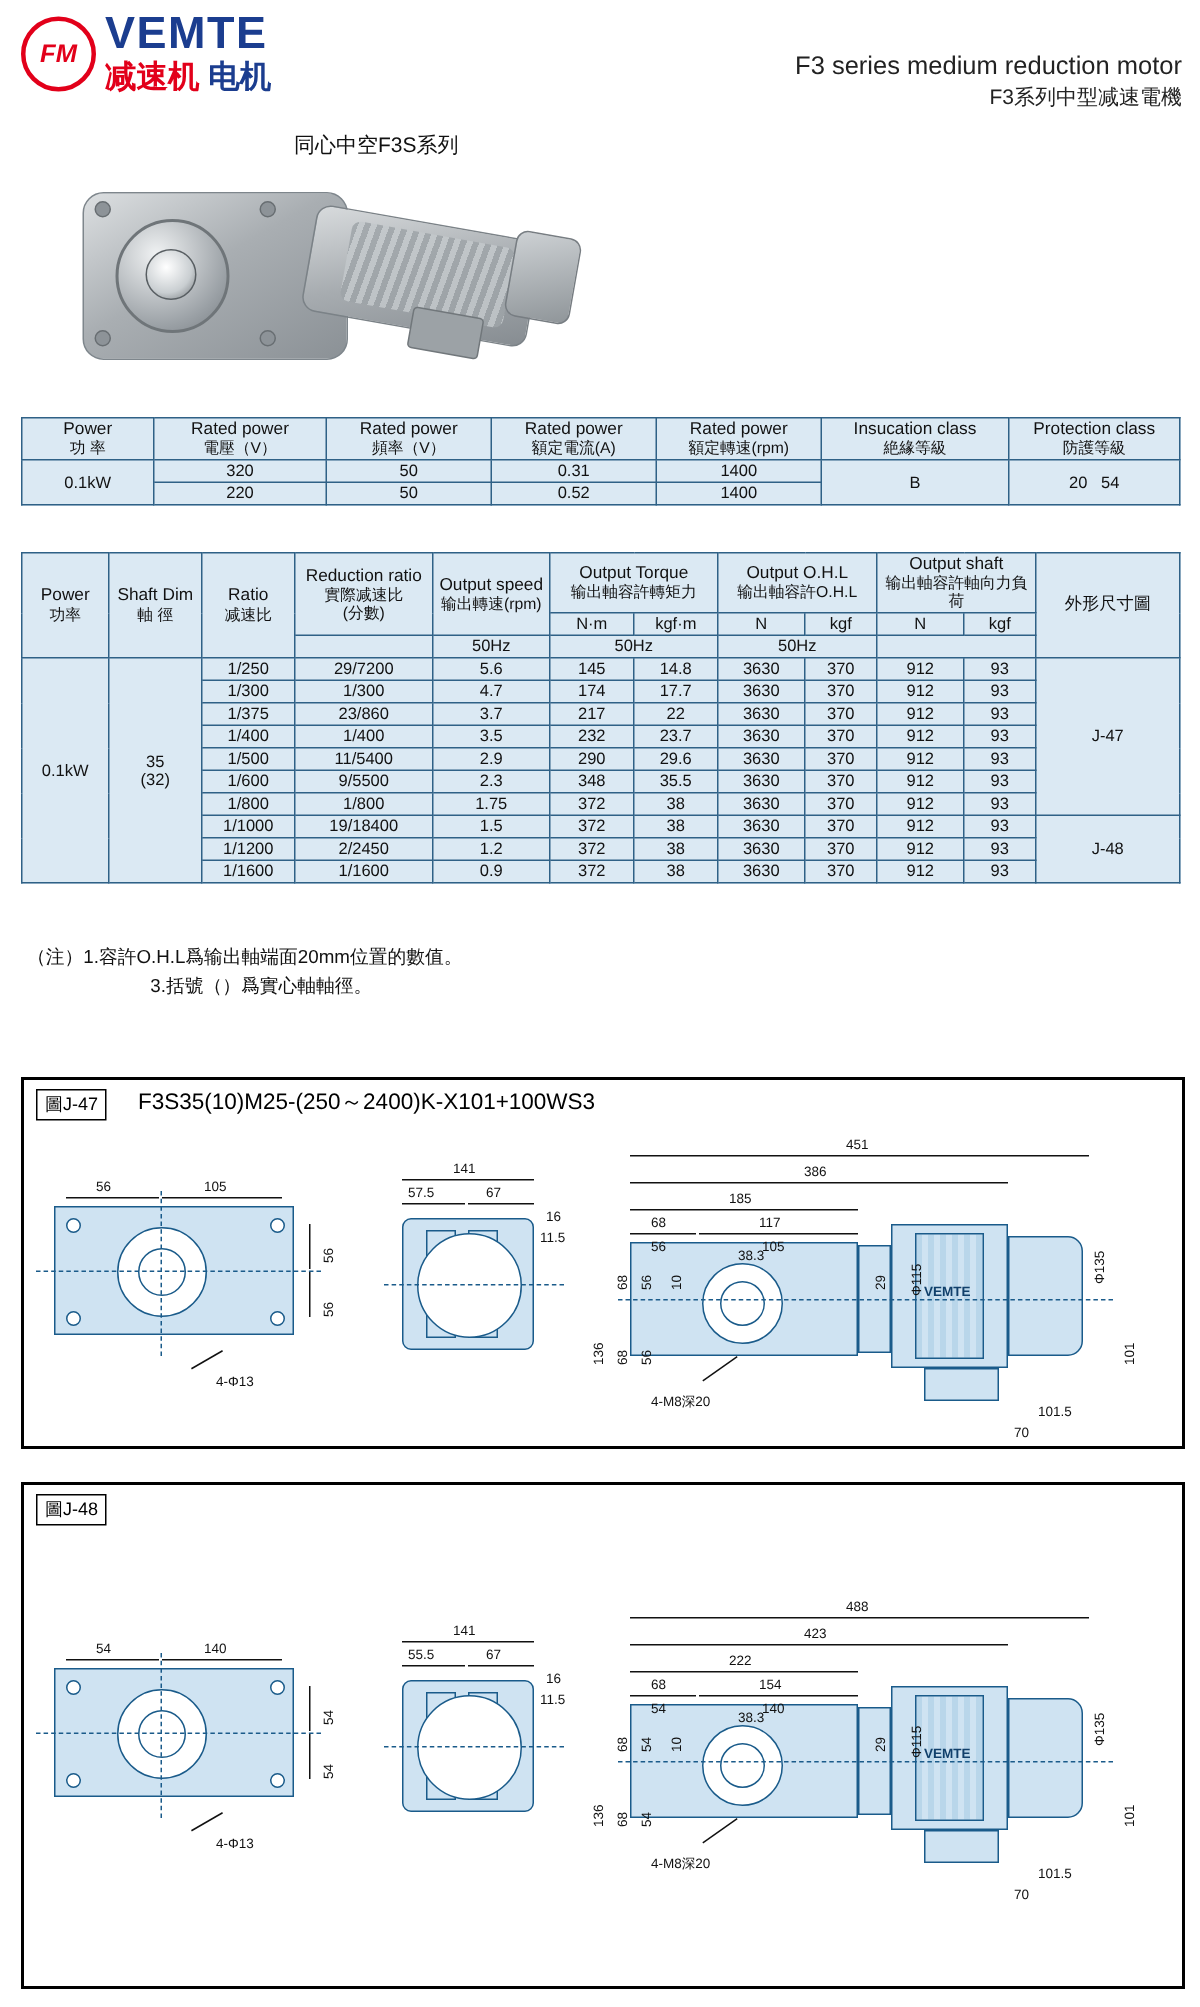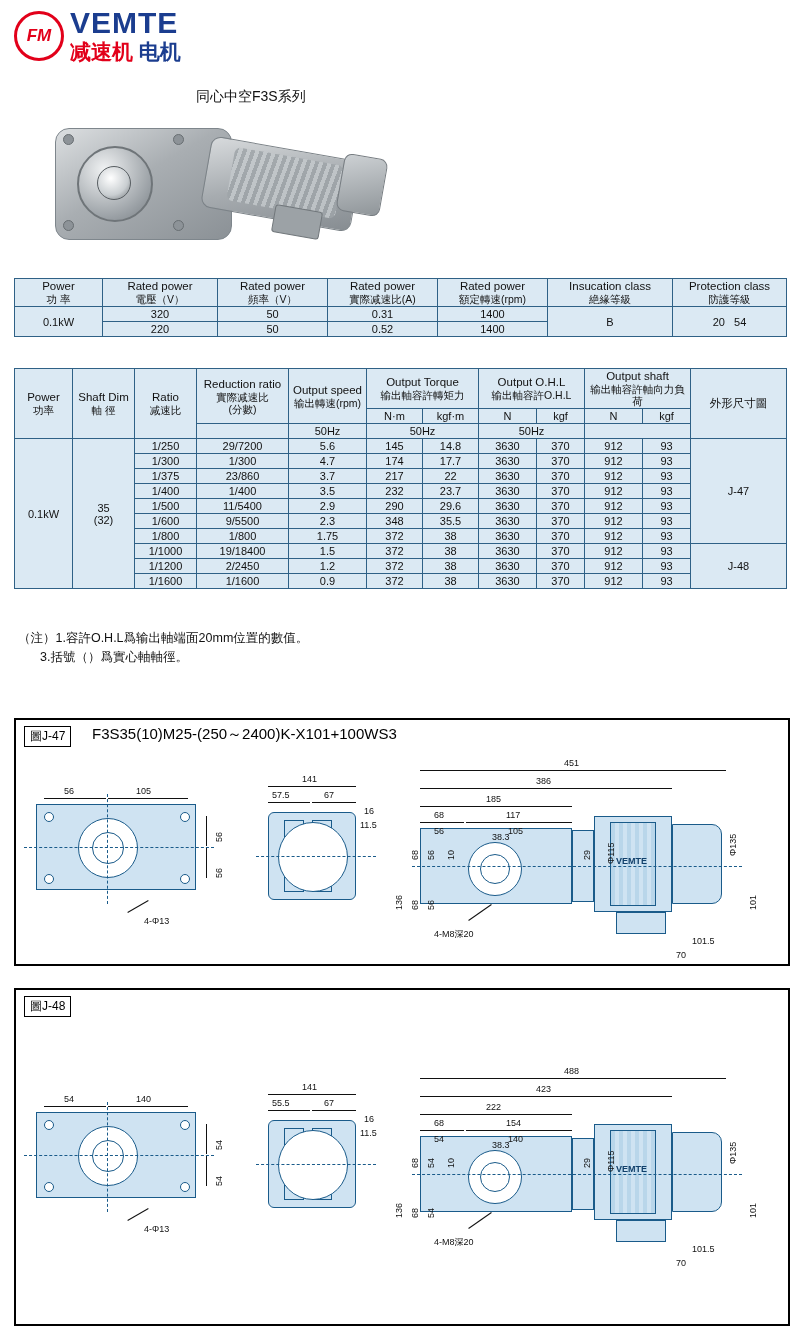--- a/index.html
+++ b/index.html
@@ -53,21 +53,21 @@
 
   
   .tbl{position:absolute;border-collapse:collapse;table-layout:fixed;background:#dbe9f3;}
   .tbl td,.tbl th{border:1px solid #2f6186;text-align:center;vertical-align:middle;
     font-size:11px;color:#111;padding:1px 2px;background:#dbe9f3;}
   .tbl .hd{font-size:11.5px;line-height:1.15;}
   .tbl .cn{font-size:10.5px;}
   .big{font-size:13px;}
 
   
-  .notes{position:absolute;left:18px;top:629px;font-size:12.5px;line-height:1.55;color:#111;}
+  .notes{position:absolute;left:18px;top:629px;font-size:12.5px;line-height:1.55;color:#111;text-align:center;}
   .notes div:nth-child(n+2){margin-left:22px;}
 
   
   .panel{position:absolute;left:14px;width:772px;border:2px solid #000;background:#fff;}
   .panel-head{position:relative;height:30px;}
   .fig-tag{position:absolute;left:8px;top:6px;border:1px solid #000;padding:1px 5px;font-size:12px;background:#fff;}
   .fig-title{position:absolute;left:76px;top:5px;font-size:15px;font-weight:normal;}
   .draw{position:relative;height:212px;background:#fff;}
 
   
@@ -87,20 +87,24 @@
 <body>
 
 <div class="header">
   <div class="logo-wrap">
     <div class="logo-badge">FM</div>
     <div class="logo-text">
       <div class="logo-main">VEMTE</div>
       <div class="logo-sub"><span>减速机</span> <span class="blue">电机</span></div>
     </div>
   </div>
+  <div class="title-block">
+    <div class="title-en">F3 series medium reduction motor</div>
+    <div class="title-cn">F3系列中型减速電機</div>
+  </div>
   <div class="series-label">同心中空F3S系列</div>
 </div>
 
 <div class="photo">
   <div class="gbody"></div>
   <div class="gface"></div>
   <div class="gbore"></div>
   <div class="gbolt" style="left:8px;top:14px;"></div>
   <div class="gbolt" style="left:118px;top:14px;"></div>
   <div class="gbolt" style="left:8px;top:100px;"></div>
@@ -130,21 +134,21 @@
     <td class="hd">
       <div>Rated power</div>
           <div class="cn">電壓（V）</div>
         </td>
     <td class="hd">
       <div>Rated power</div>
           <div class="cn">頻率（V）</div>
         </td>
     <td class="hd">
       <div>Rated power</div>
-          <div class="cn">實際减速比(A)</div>
+          <div class="cn">額定電流(A)</div>
         </td>
     <td class="hd">
       <div>Rated power</div>
           <div class="cn">額定轉速(rpm)</div>
         </td>
     <td class="hd">
       <div>Insucation class</div>
           <div class="cn">絶緣等級</div>
         </td>
     <td class="hd">

